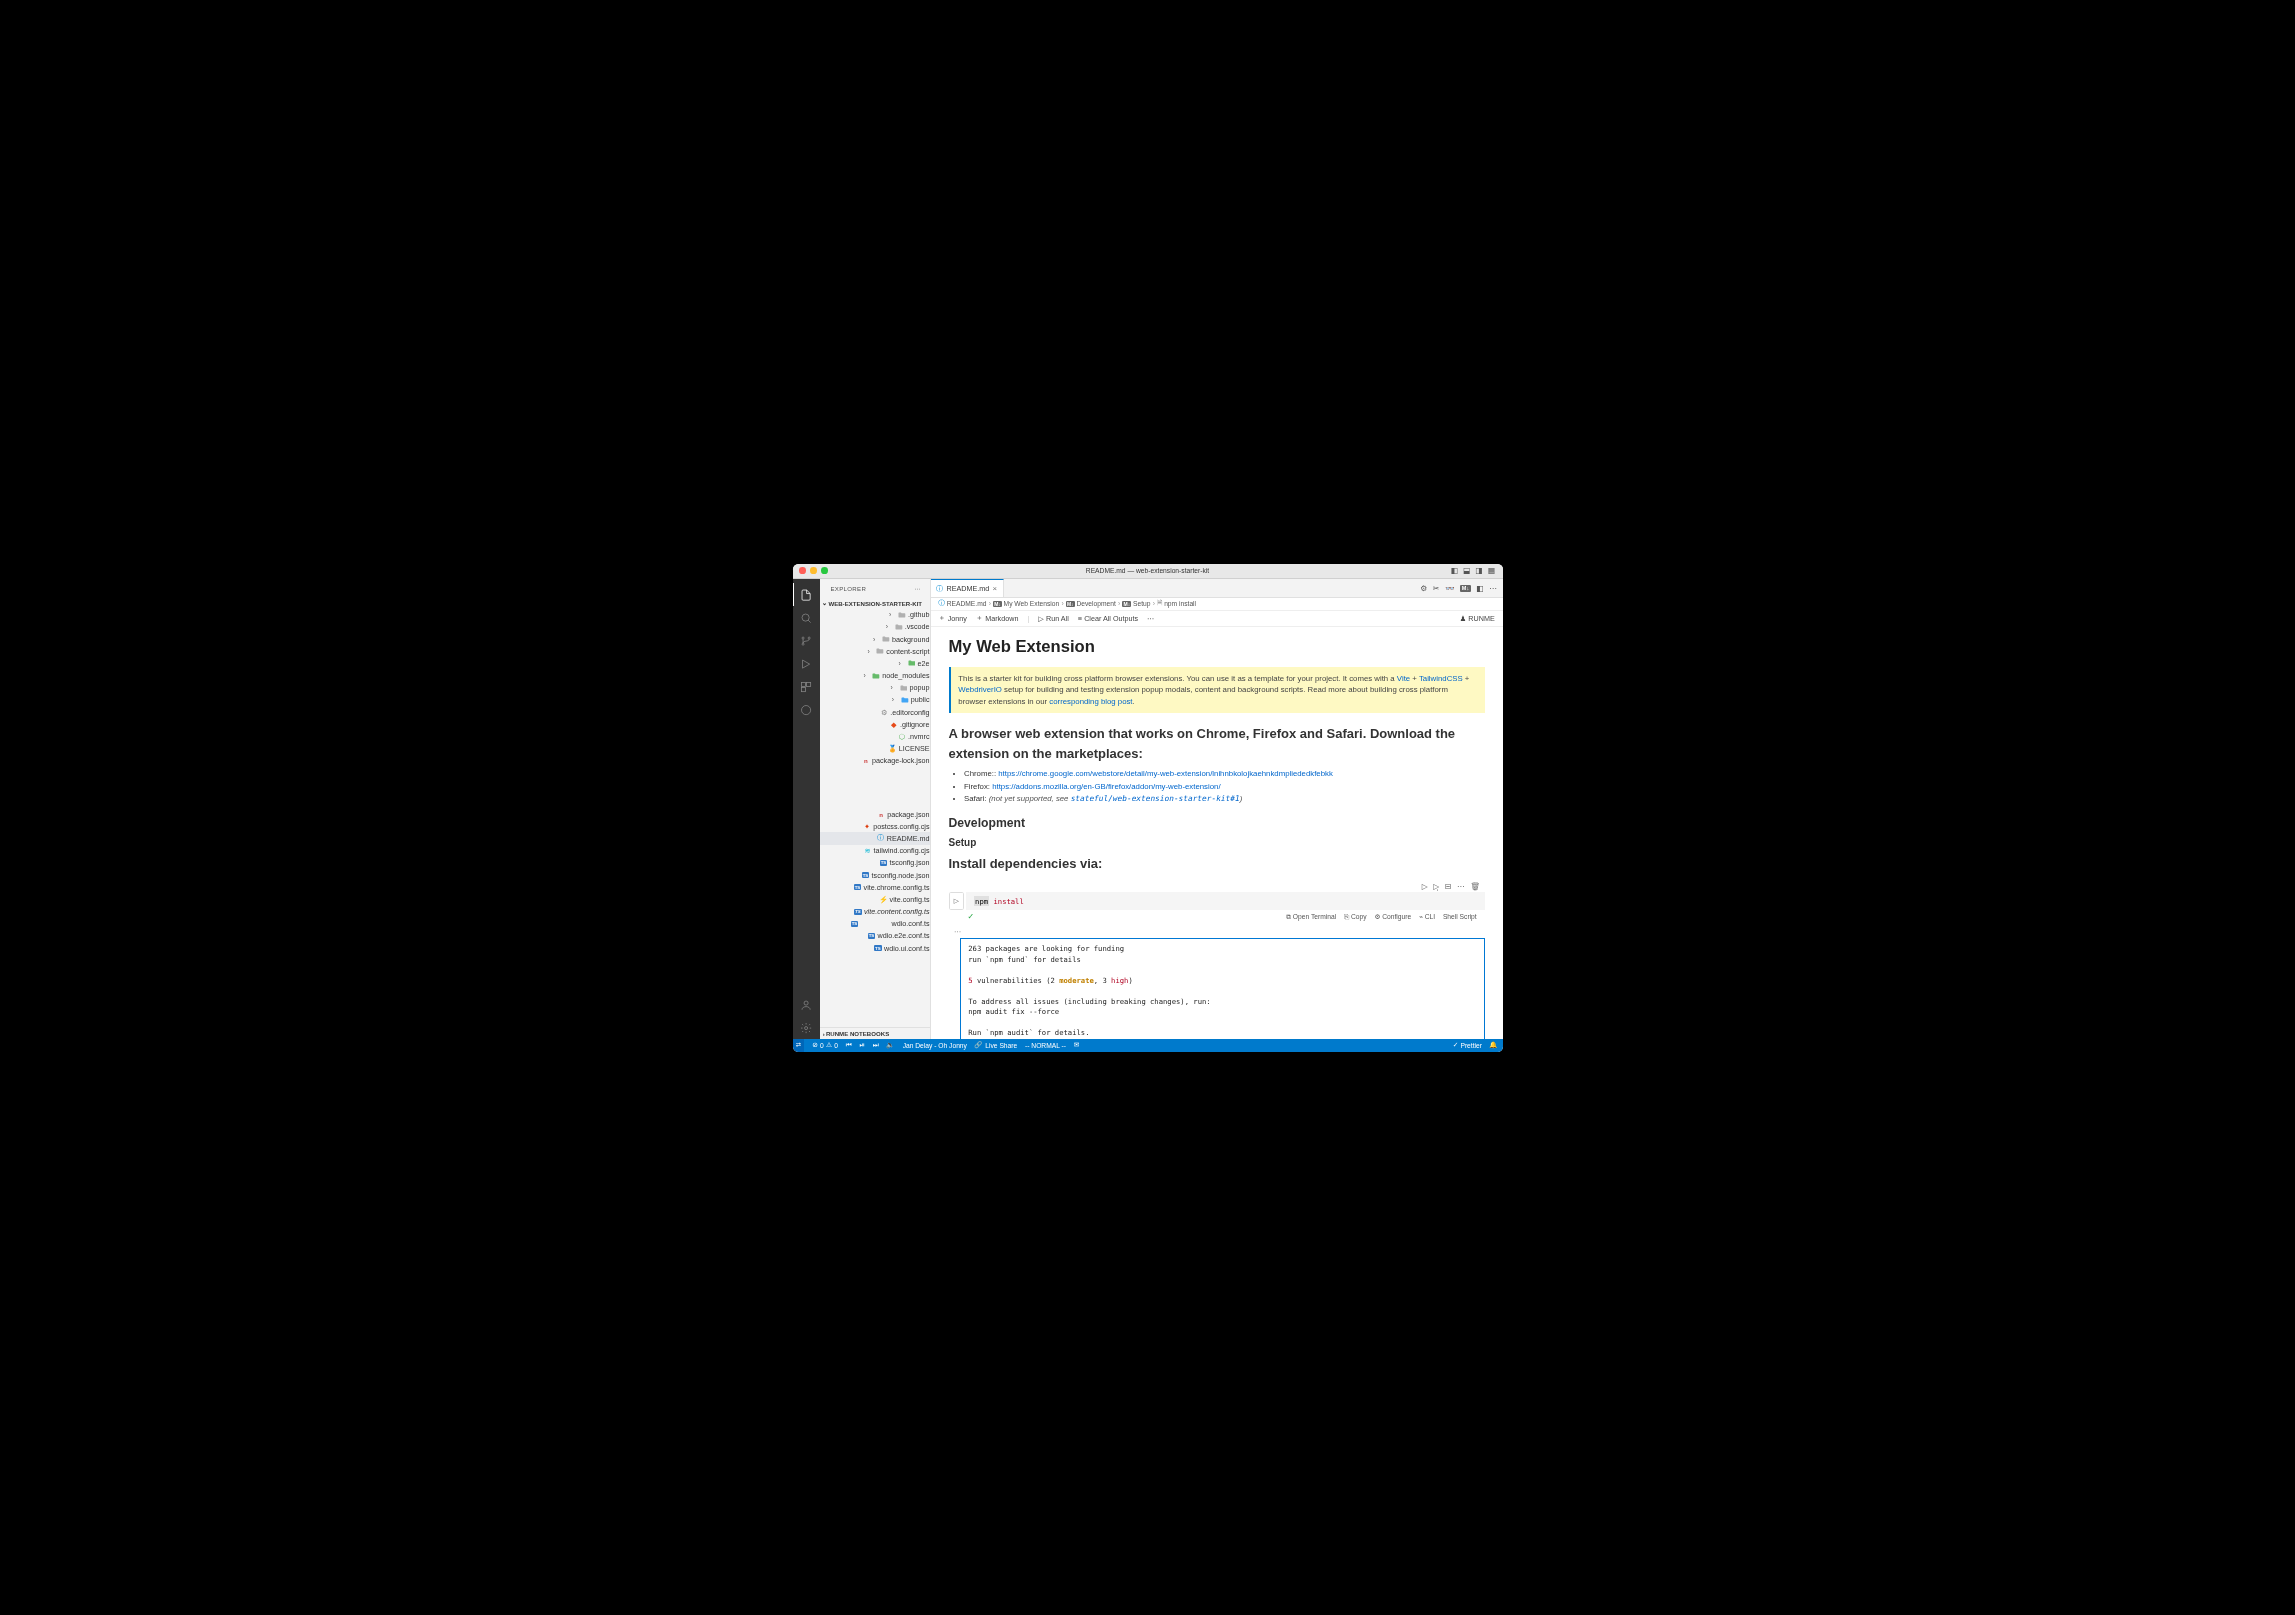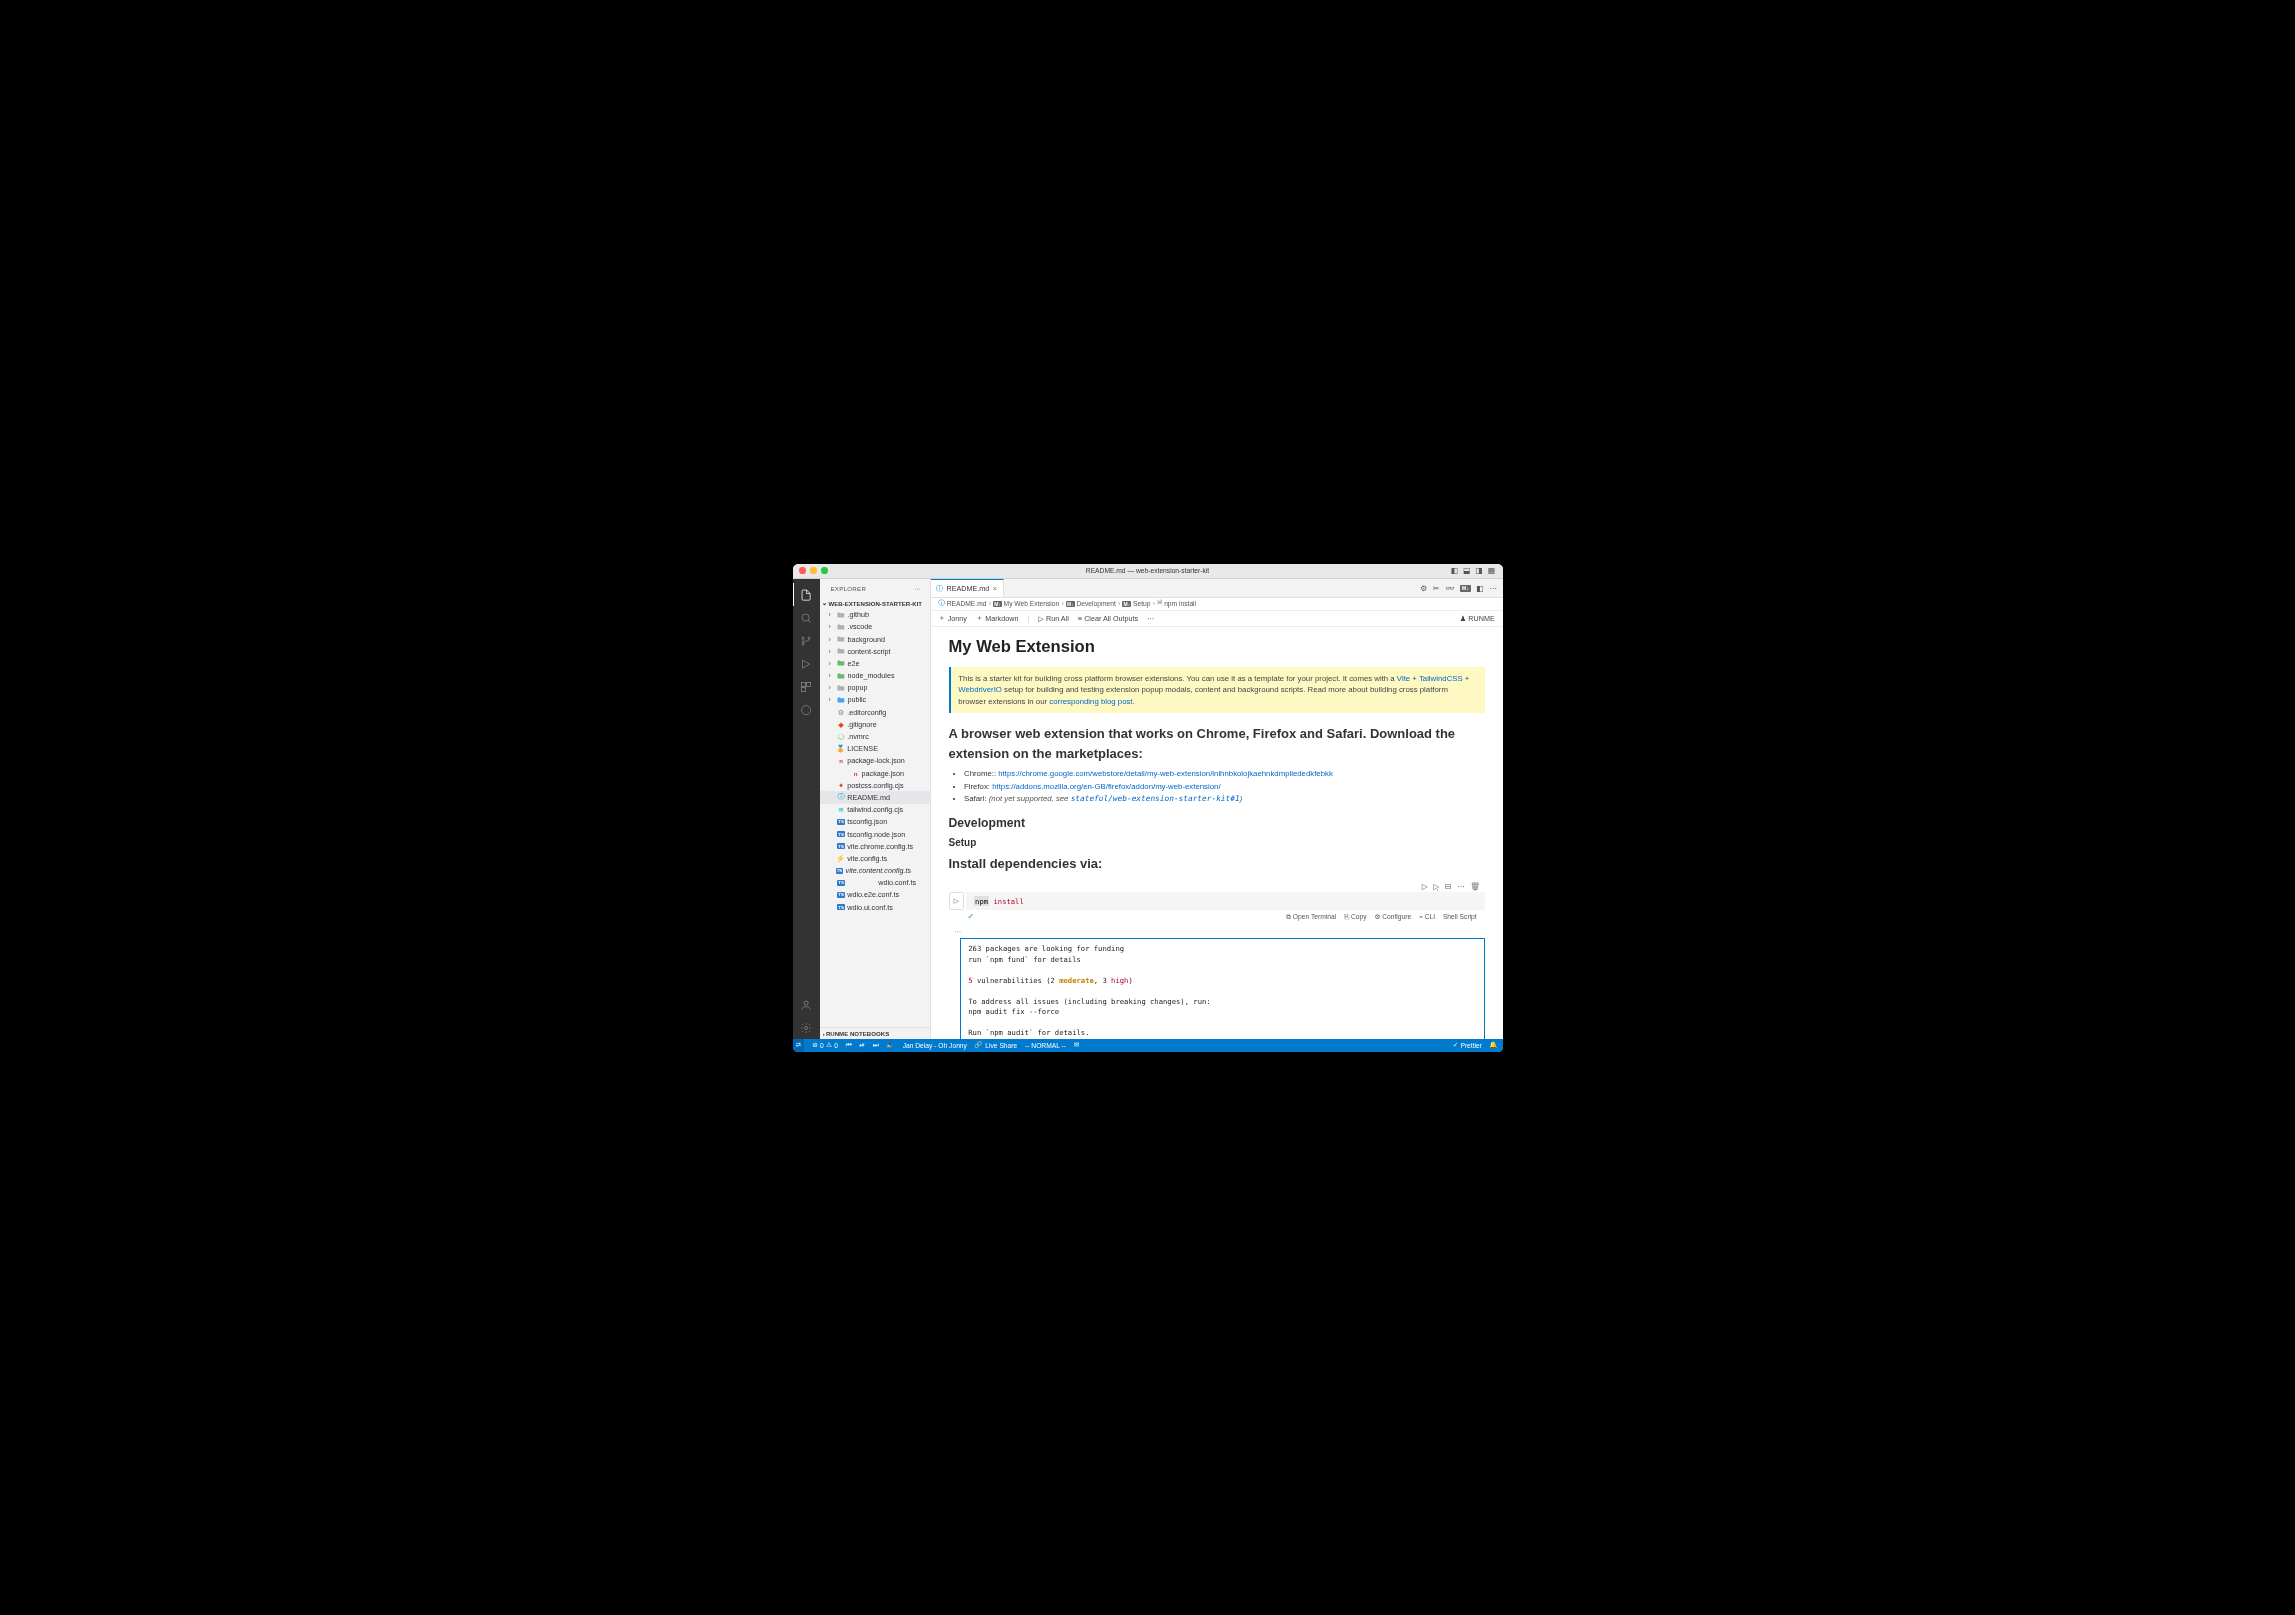--- a/index.html
+++ b/index.html
@@ -22,21 +22,21 @@
 .act-item.active::before { content: ''; position: absolute; left: 0; top: 0; bottom: 0; width: 1.1px; background: #fff; }
 .act-spacer { flex: 1; }
 
 .sidebar { width: 111px; background: #f3f3f3; border-right: 0.6px solid #e0e0e0; display: flex; flex-direction: column; overflow: hidden; }
 .side-header { height: 19.4px; display: flex; align-items: center; justify-content: space-between; padding: 0 9px 0 11px; font-size: 6.1px; color: #555; }
 .side-title { text-transform: uppercase; letter-spacing: 0.3px; }
 .side-ellipsis { color: #666; cursor: pointer; }
 .side-section { padding: 1.1px 0; font-size: 6.1px; font-weight: 700; color: #333; display: flex; align-items: center; padding-left: 2.2px; }
 .side-section .chev { margin-right: 1.1px; font-size: 6.7px; }
 .tree { flex: 1; overflow-y: auto; font-size: 7.2px; }
-.tree-item { display: flex; align-items: center; height: 12.2px; padding-left: 9px; color: #333; cursor: pointer; }
+.tree-item { display: flex; align-items: center; height: 12.2px; padding-left: 9px; color: #333; cursor: pointer; justify-content: flex-end; }
 .tree-item.selected { background: #e4e6ea; }
 .tree-item .tw { width: 7.8px; font-size: 6.7px; color: #555; }
 .tree-item .ic { width: 10px; display: flex; align-items: center; justify-content: center; }
 .tree-item .lbl { margin-left: 1.1px; }
 .side-footer { border-top: 0.6px solid #e0e0e0; padding: 2.2px 2.2px 2.2px 2.2px; font-size: 6.1px; font-weight: 700; color: #333; display: flex; align-items: center; }
 
 .main { flex: 1; display: flex; flex-direction: column; overflow: hidden; }
 .tabs { height: 19.4px; background: #f3f3f3; display: flex; align-items: stretch; border-bottom: 0.6px solid #e0e0e0; }
 .tab { display: flex; align-items: center; padding: 0 5.5px; background: #fff; border-right: 0.6px solid #e0e0e0; gap: 3.3px; font-size: 7.2px; color: #333; position: relative; }
 .tab.active { border-top: 0.6px solid #007acc; }
@@ -272,21 +272,21 @@
               <span style="color:#ff9800">🏅</span>
             </span>
             <span class="lbl">LICENSE</span>
           </div>
           <div class="tree-item" style="padding-left: 16.6px;">
             <span class="ic">
               <span style="color:#cb3837;font-size:6.1px;font-weight:700">n</span>
             </span>
             <span class="lbl">package-lock.json</span>
           </div>
-          <div class="tree-item" style="padding-left: 31px;">
+          <div class="tree-item" style="padding-left: 31px; margin-top: 41px;">
             <span class="ic">
               <span style="color:#cb3837;font-size:6.1px;font-weight:700">n</span>
             </span>
             <span class="lbl">package.json</span>
           </div>
           <div class="tree-item" style="padding-left: 16.6px;">
             <span class="ic">
               <span style="color:#dd3a0a">✦</span>
             </span>
             <span class="lbl">postcss.config.cjs</span>

